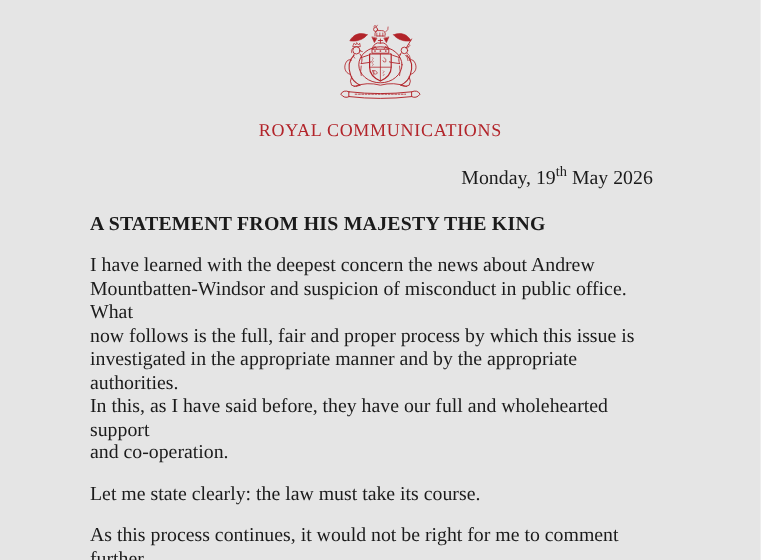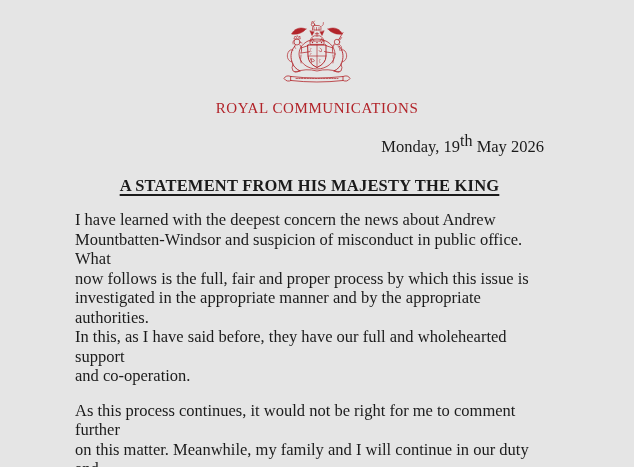--- a/index.html
+++ b/index.html
@@ -34,31 +34,29 @@
   .content {
     padding-left: 75px;
     padding-right: 90px;
   }
   .date-line {
     margin-top: 20px;
     text-align: right;
     font-size: 16.5px;
   }
   .date-line sup {
-    font-size: 16px;
+    font-size: 12px;
     vertical-align: super;
     line-height: 0;
   }
   .statement-title {
     margin-top: 19px;
-    text-align: center;
     font-size: 16.5px;
     font-weight: 700;
     letter-spacing: 0.2px;
-    text-decoration: underline;
     text-underline-offset: 3px;
     text-decoration-thickness: 1.5px;
   }
   .para {
     margin: 0;
     margin-top: 15px;
     font-size: 16.5px;
     line-height: 19.5px;
     white-space: pre-line;
   }
@@ -146,19 +144,20 @@
     <div class="date-line"><span>Monday, 19</span><sup>th</sup><span> May 2026</span></div>
 
     <div class="statement-title">A STATEMENT FROM HIS MAJESTY THE KING</div>
 
     <p class="para first">I have learned with the deepest concern the news about Andrew
 Mountbatten-Windsor and suspicion of misconduct in public office. What
 now follows is the full, fair and proper process by which this issue is
 investigated in the appropriate manner and by the appropriate authorities.
 In this, as I have said before, they have our full and wholehearted support
 and co-operation.</p>
+    <p class="para">Let me state clearly: the law must take its course.</p>
     <p class="para">As this process continues, it would not be right for me to comment further
 on this matter. Meanwhile, my family and I will continue in our duty and
 service to you all.</p>
 
   </div>
 
 </div>
 
 </body></html>

